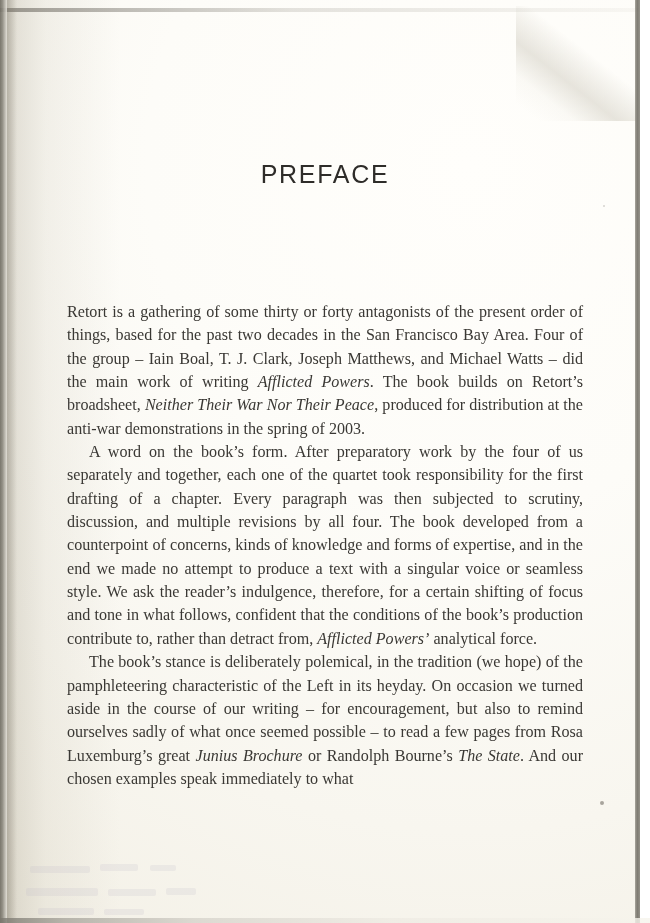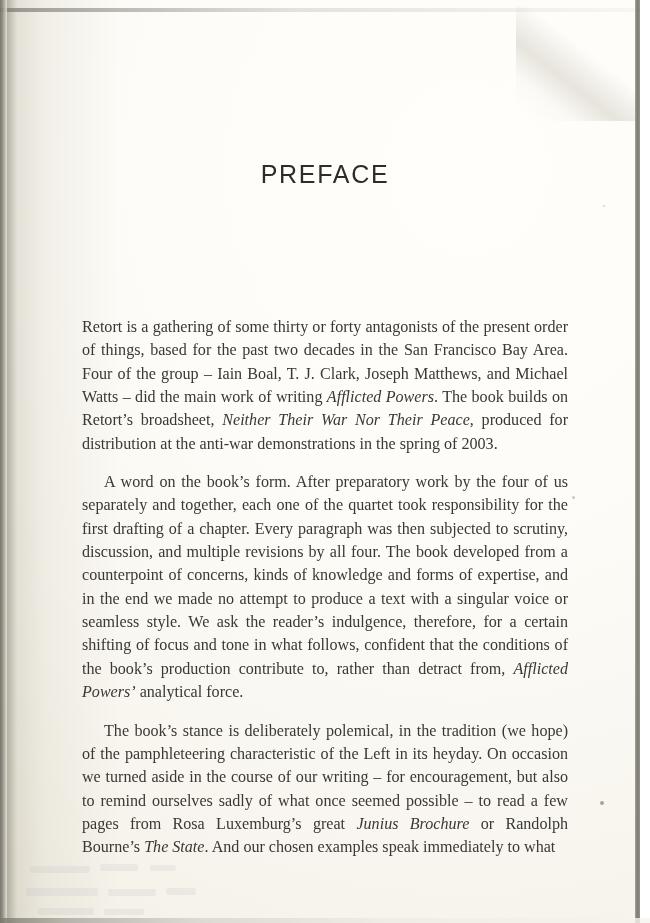--- a/index.html
+++ b/index.html
@@ -138,21 +138,21 @@
     width: 516px;
     font-size: 16.1px;
     line-height: 23.35px;
     color: #3a3834;
     text-align: justify;
     text-justify: inter-word;
     -webkit-font-smoothing: antialiased;
   }
 
   .body-copy p {
-    margin: 15px;
+    margin: 0;
     text-indent: 0;
   }
   .body-copy p + p {
     text-indent: 22px;
     font-family: Liberation Serif, serif;
   }
 
   .body-copy i {
     font-style: italic;
   }

